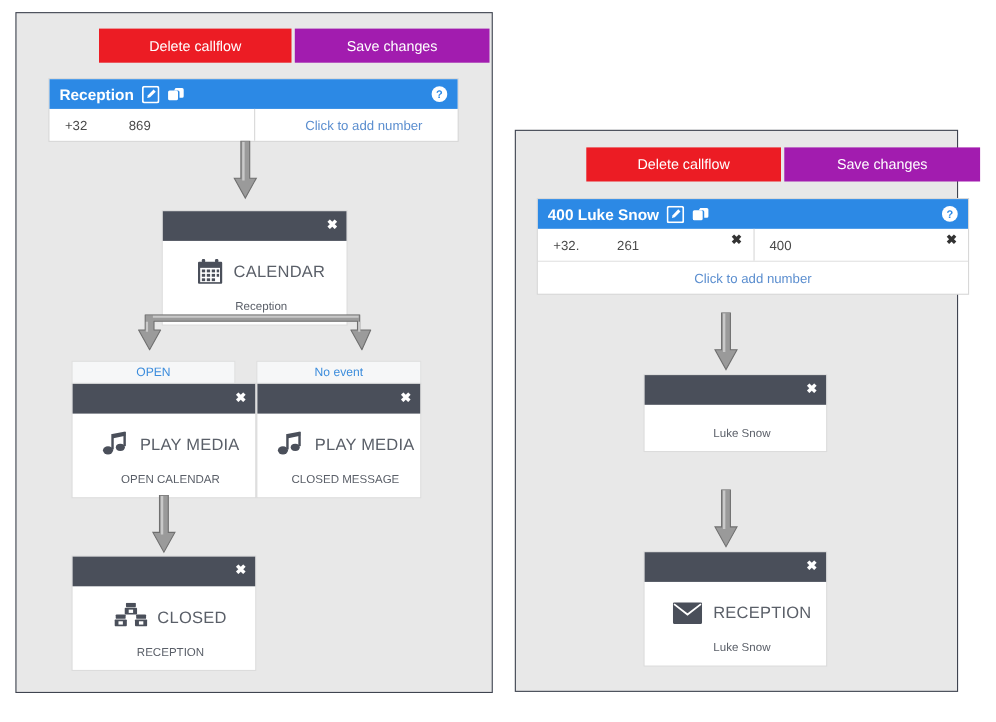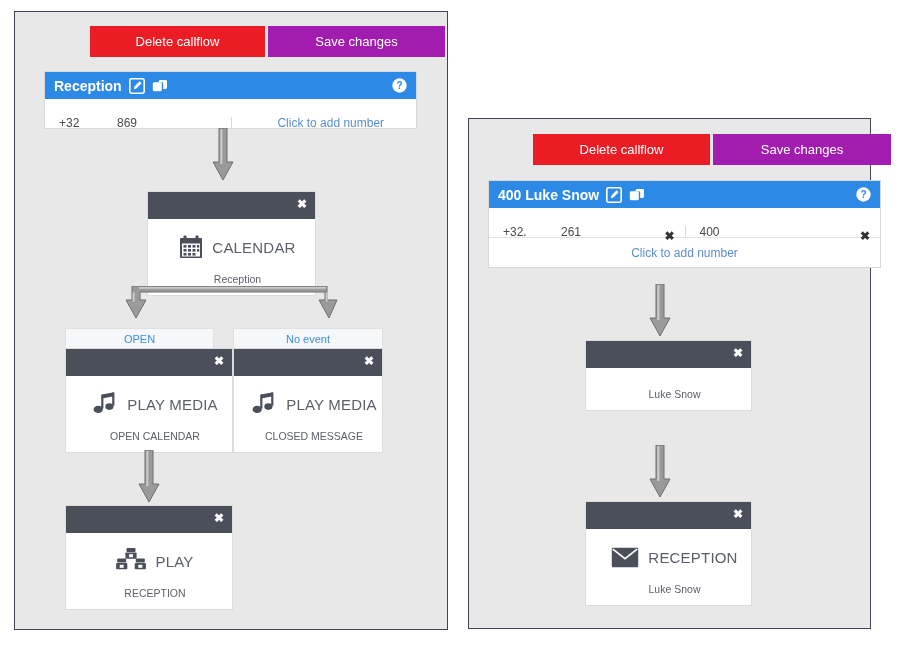--- a/index.html
+++ b/index.html
@@ -83,21 +83,20 @@
   .num-row:last-child { border-bottom: 0; }
   .num-cell {
     flex: 1 1 50%;
     position: relative;
     display: flex;
     align-items: center;
     font-size: 12px;
     color: #4a4a4a;
     box-sizing: border-box;
     padding-left: 14px;
-    margin-top: 18px;
   }
   .num-cell + .num-cell { border-left: 1px solid #d8d8d8; }
   .num-prefix { width: 58px; display: inline-block; }
   .num-x {
     position: absolute;
     right: 10px;
     top: 4px;
     font-size: 12px;
     font-weight: bold;
     color: #333;
@@ -346,21 +345,21 @@
             <rect x="13.0" y="6.2" width="4" height="3" fill="#ffffff"></rect>
             <rect x="1.2" y="10.6" width="9" height="4" rx="0.8"></rect>
             <rect x="0.1" y="15.1" width="11.2" height="6.2" rx="0.8"></rect>
             <rect x="3.7" y="16.8" width="4" height="3" fill="#ffffff"></rect>
             <rect x="19.8" y="10.6" width="9" height="4" rx="0.8"></rect>
             <rect x="18.7" y="15.1" width="11.2" height="6.2" rx="0.8"></rect>
             <rect x="22.3" y="16.8" width="4" height="3" fill="#ffffff"></rect>
           </g>
         </svg>
       </span>
-      <span class="node-type">PLAY</span>
+      <span class="node-type">CLOSED</span>
     </div>
     <div class="node-sub">RECEPTION</div>
   </div>
 </div>
 
 <div class="panel" id="panel-right"></div>
 
 <div class="btn-row" style="left:500px; top:134px;">
   <button class="btn btn-delete" style="width:177px;">Delete callflow</button>
   <button class="btn btn-save" style="width:178px;">Save changes</button>

